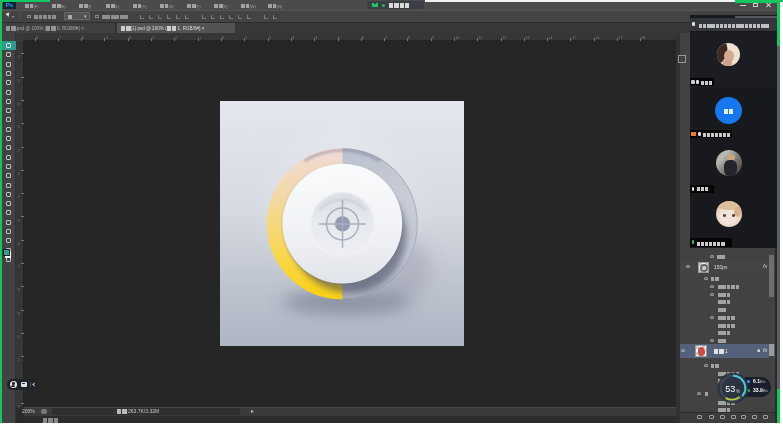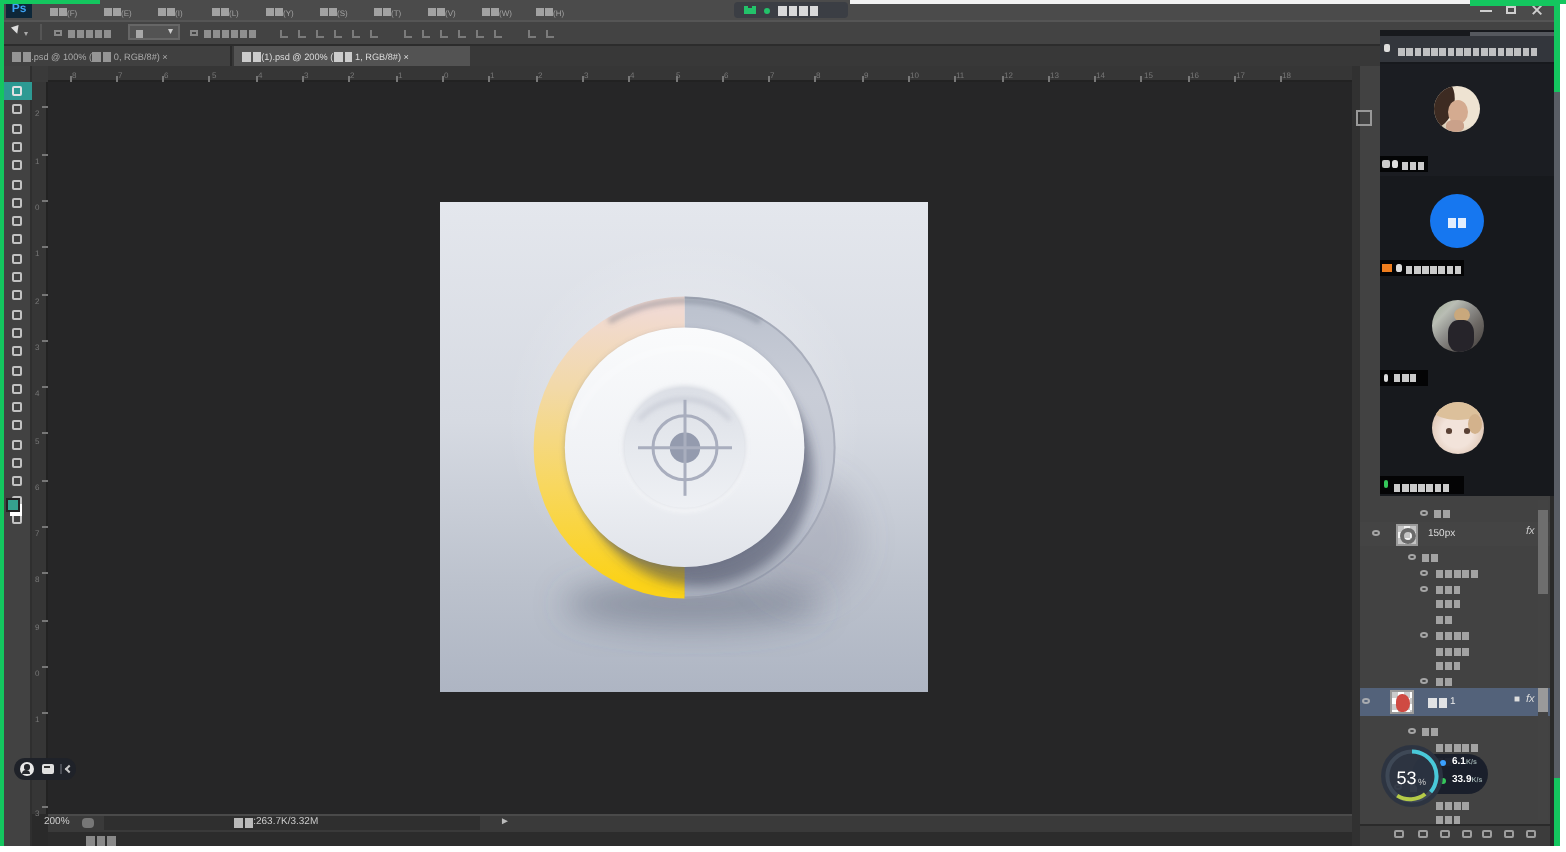--- a/index.html
+++ b/index.html
@@ -372,21 +372,21 @@
  <div style="position:absolute;left:1px;top:0px;width:24px;height:9px;background:#dcc09b;border-radius:50%"></div>
  <div style="position:absolute;left:18px;top:6px;width:7px;height:10px;background:#d3b28c;border-radius:50%"></div>
  <div style="position:absolute;left:7px;top:13px;width:3px;height:2.5px;background:#5a4034;border-radius:50%"></div>
  <div style="position:absolute;left:15.5px;top:13px;width:3px;height:2.5px;background:#5a4034;border-radius:50%"></div>
 </div>
 <div class="a" style="left:0;top:44px;width:42px;height:9px;background:rgba(0,0,0,.82)"></div>
 <div class="a" style="left:1.5px;top:46px;width:2.6px;height:4px;background:#35c75a;border-radius:1.3px"></div>
 <div class="a" style="left:7px;top:47.5px"><i class="z" style="width:27.5px;height:4px;background-image:repeating-linear-gradient(90deg,rgba(230,230,230,.88) 0 3.2px,transparent 3.2px 4.05px);"></i></div>
 </div>
 </div>
-<div class="a" style="left:676px;top:370px;width:75px;height:35px">
+<div class="a" style="left:703px;top:370px;width:75px;height:35px">
 <div style="position:absolute;left:30px;top:7px;width:38px;height:20px;background:rgba(24,30,42,.95);border-radius:10px"></div>
 <div style="position:absolute;left:44px;top:10px;width:3px;height:3px;border-radius:50%;background:#3aa0ff"></div>
 <div style="position:absolute;left:50px;top:9px;color:#fff;font-size:5px;font-weight:bold">6.1<span style="font-size:3.5px;color:#9aa">K/s</span></div>
 <div style="position:absolute;left:44px;top:19px;width:3px;height:3px;border-radius:50%;background:#35c75a"></div>
 <div style="position:absolute;left:50px;top:18px;color:#fff;font-size:5px;font-weight:bold">33.9<span style="font-size:3.5px;color:#9aa">K/s</span></div>
 <svg width="32" height="32" style="position:absolute;left:14px;top:2px">
  <circle cx="16" cy="16" r="15.5" fill="rgba(44,52,66,.93)"></circle>
  <circle cx="16" cy="16" r="12.3" fill="none" stroke="#3e4856" stroke-width="2"></circle>
  <path d="M 16 3.7 A 12.3 12.3 0 0 1 25.3 24" fill="none" stroke="#49c9d9" stroke-width="2"></path>
  <path d="M 8.6 25.8 A 12.3 12.3 0 0 0 22.6 25" fill="none" stroke="#b5cb48" stroke-width="2"></path>

